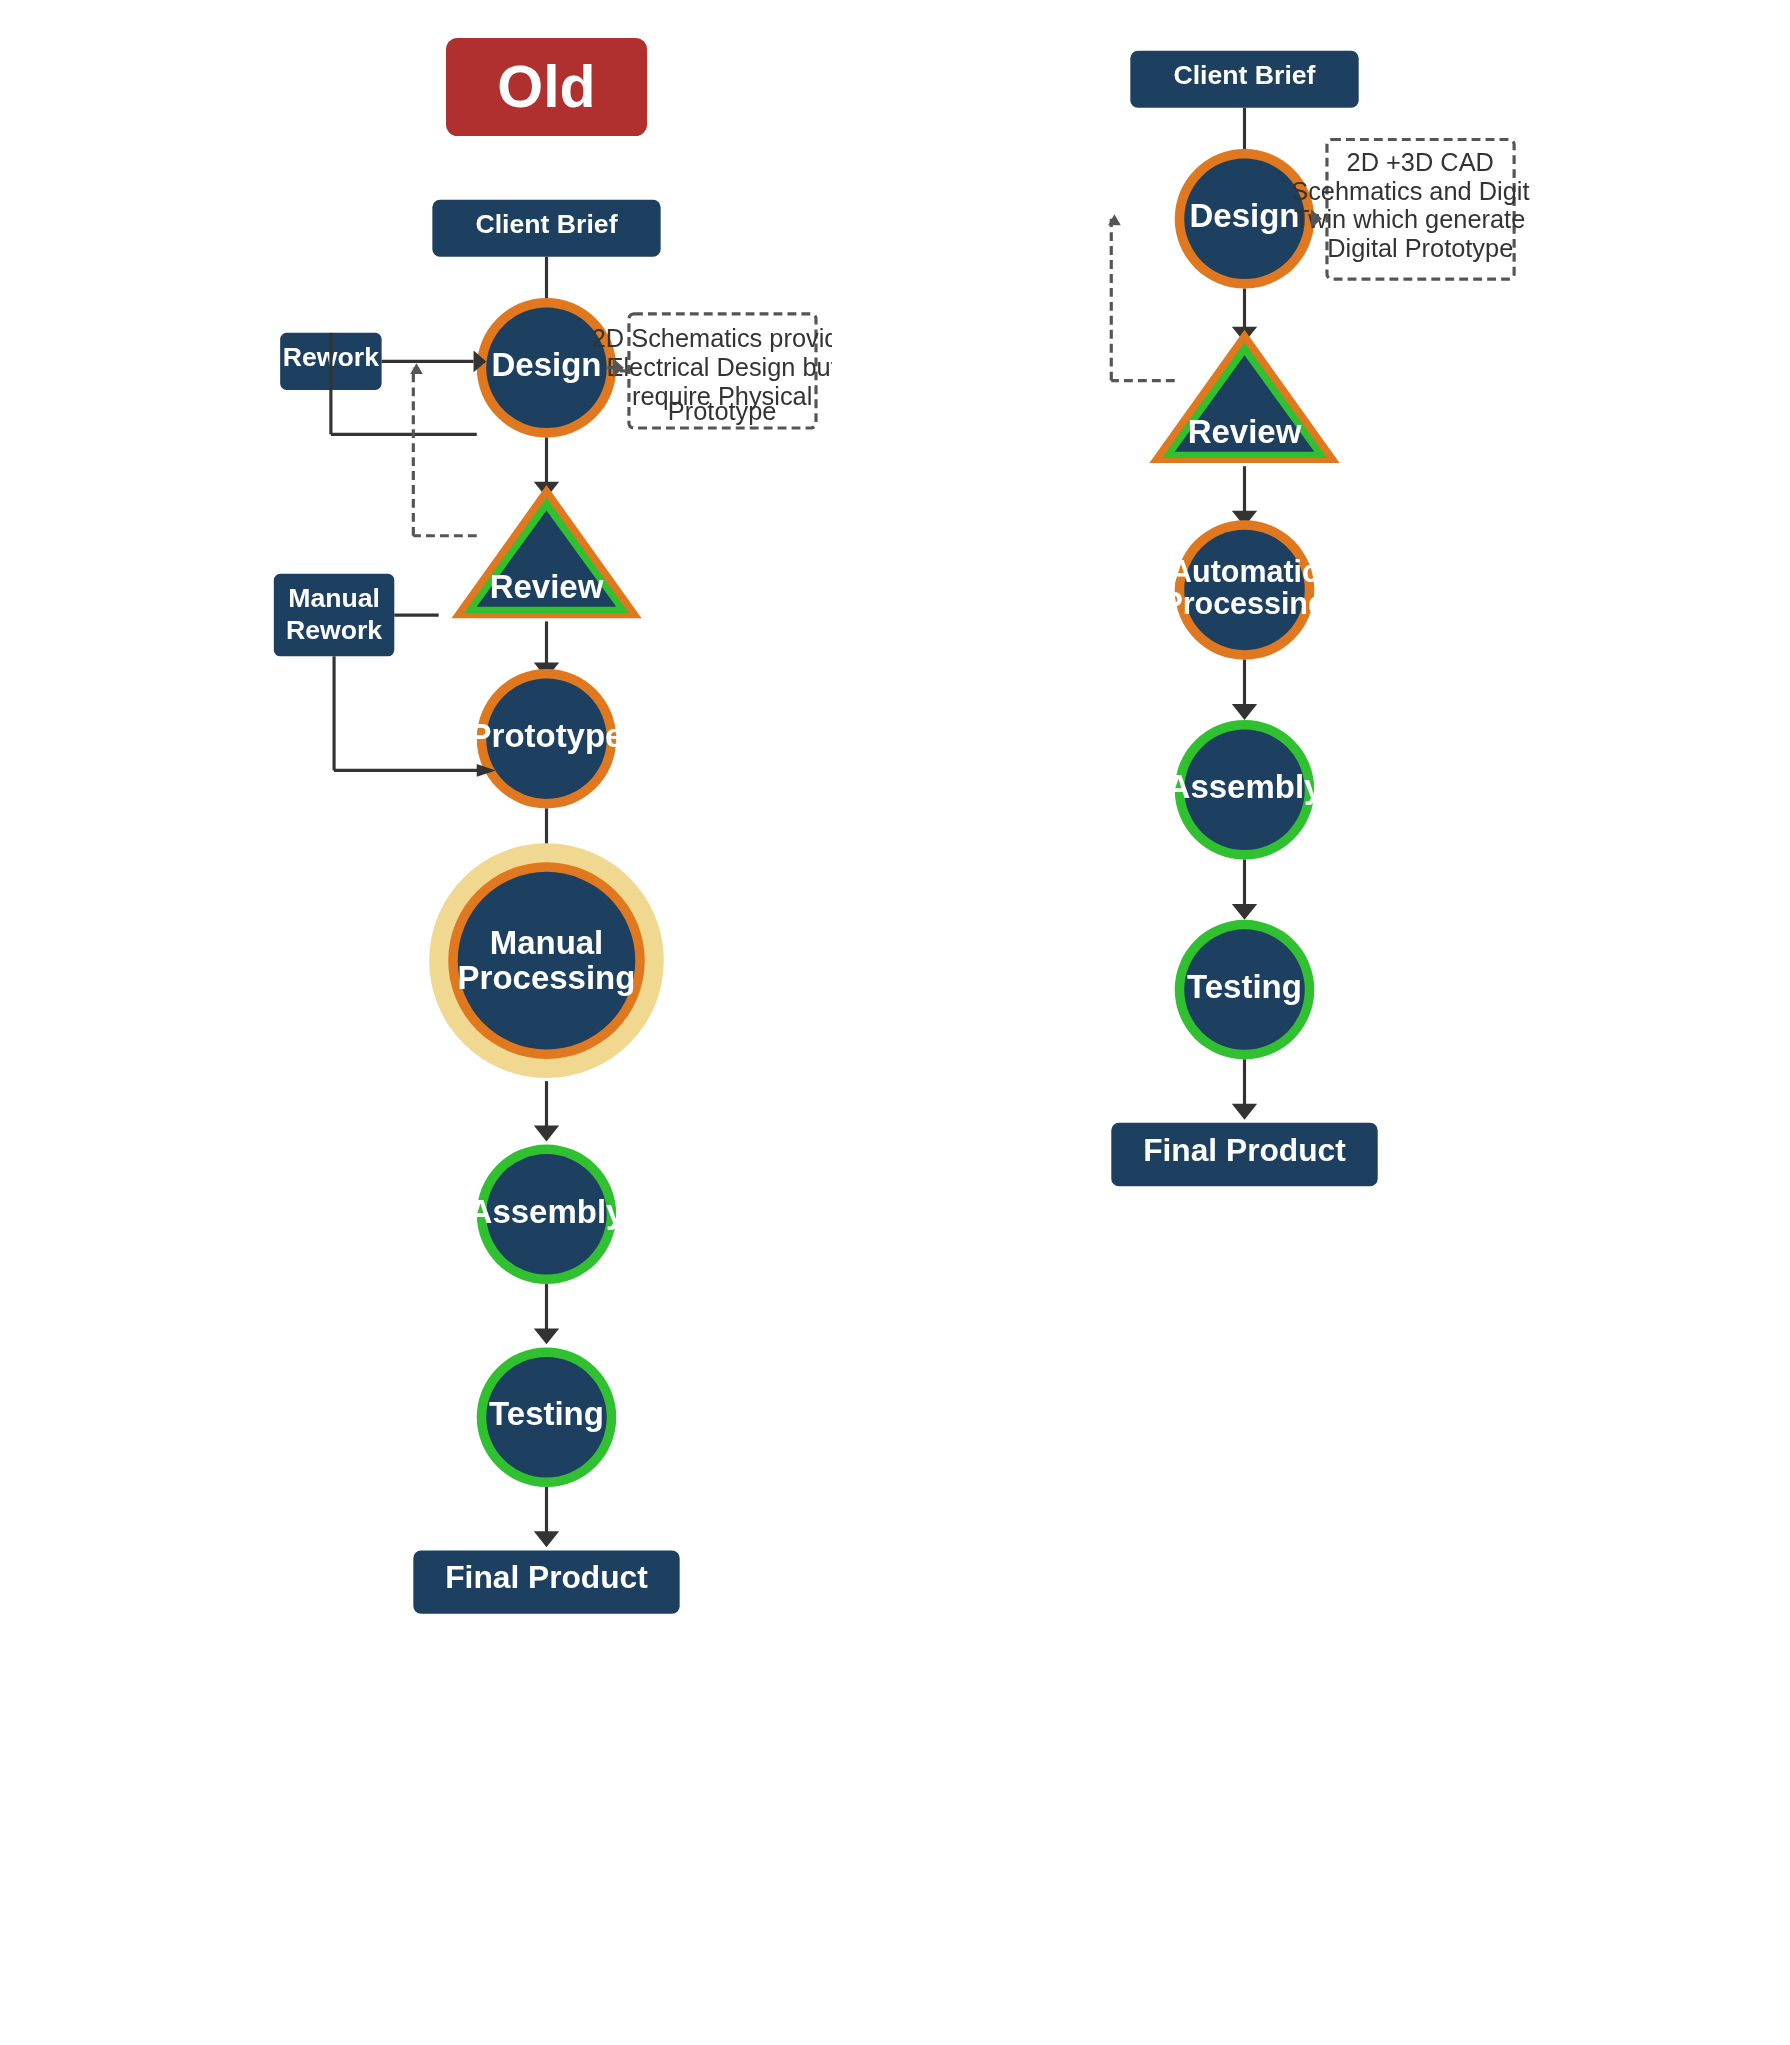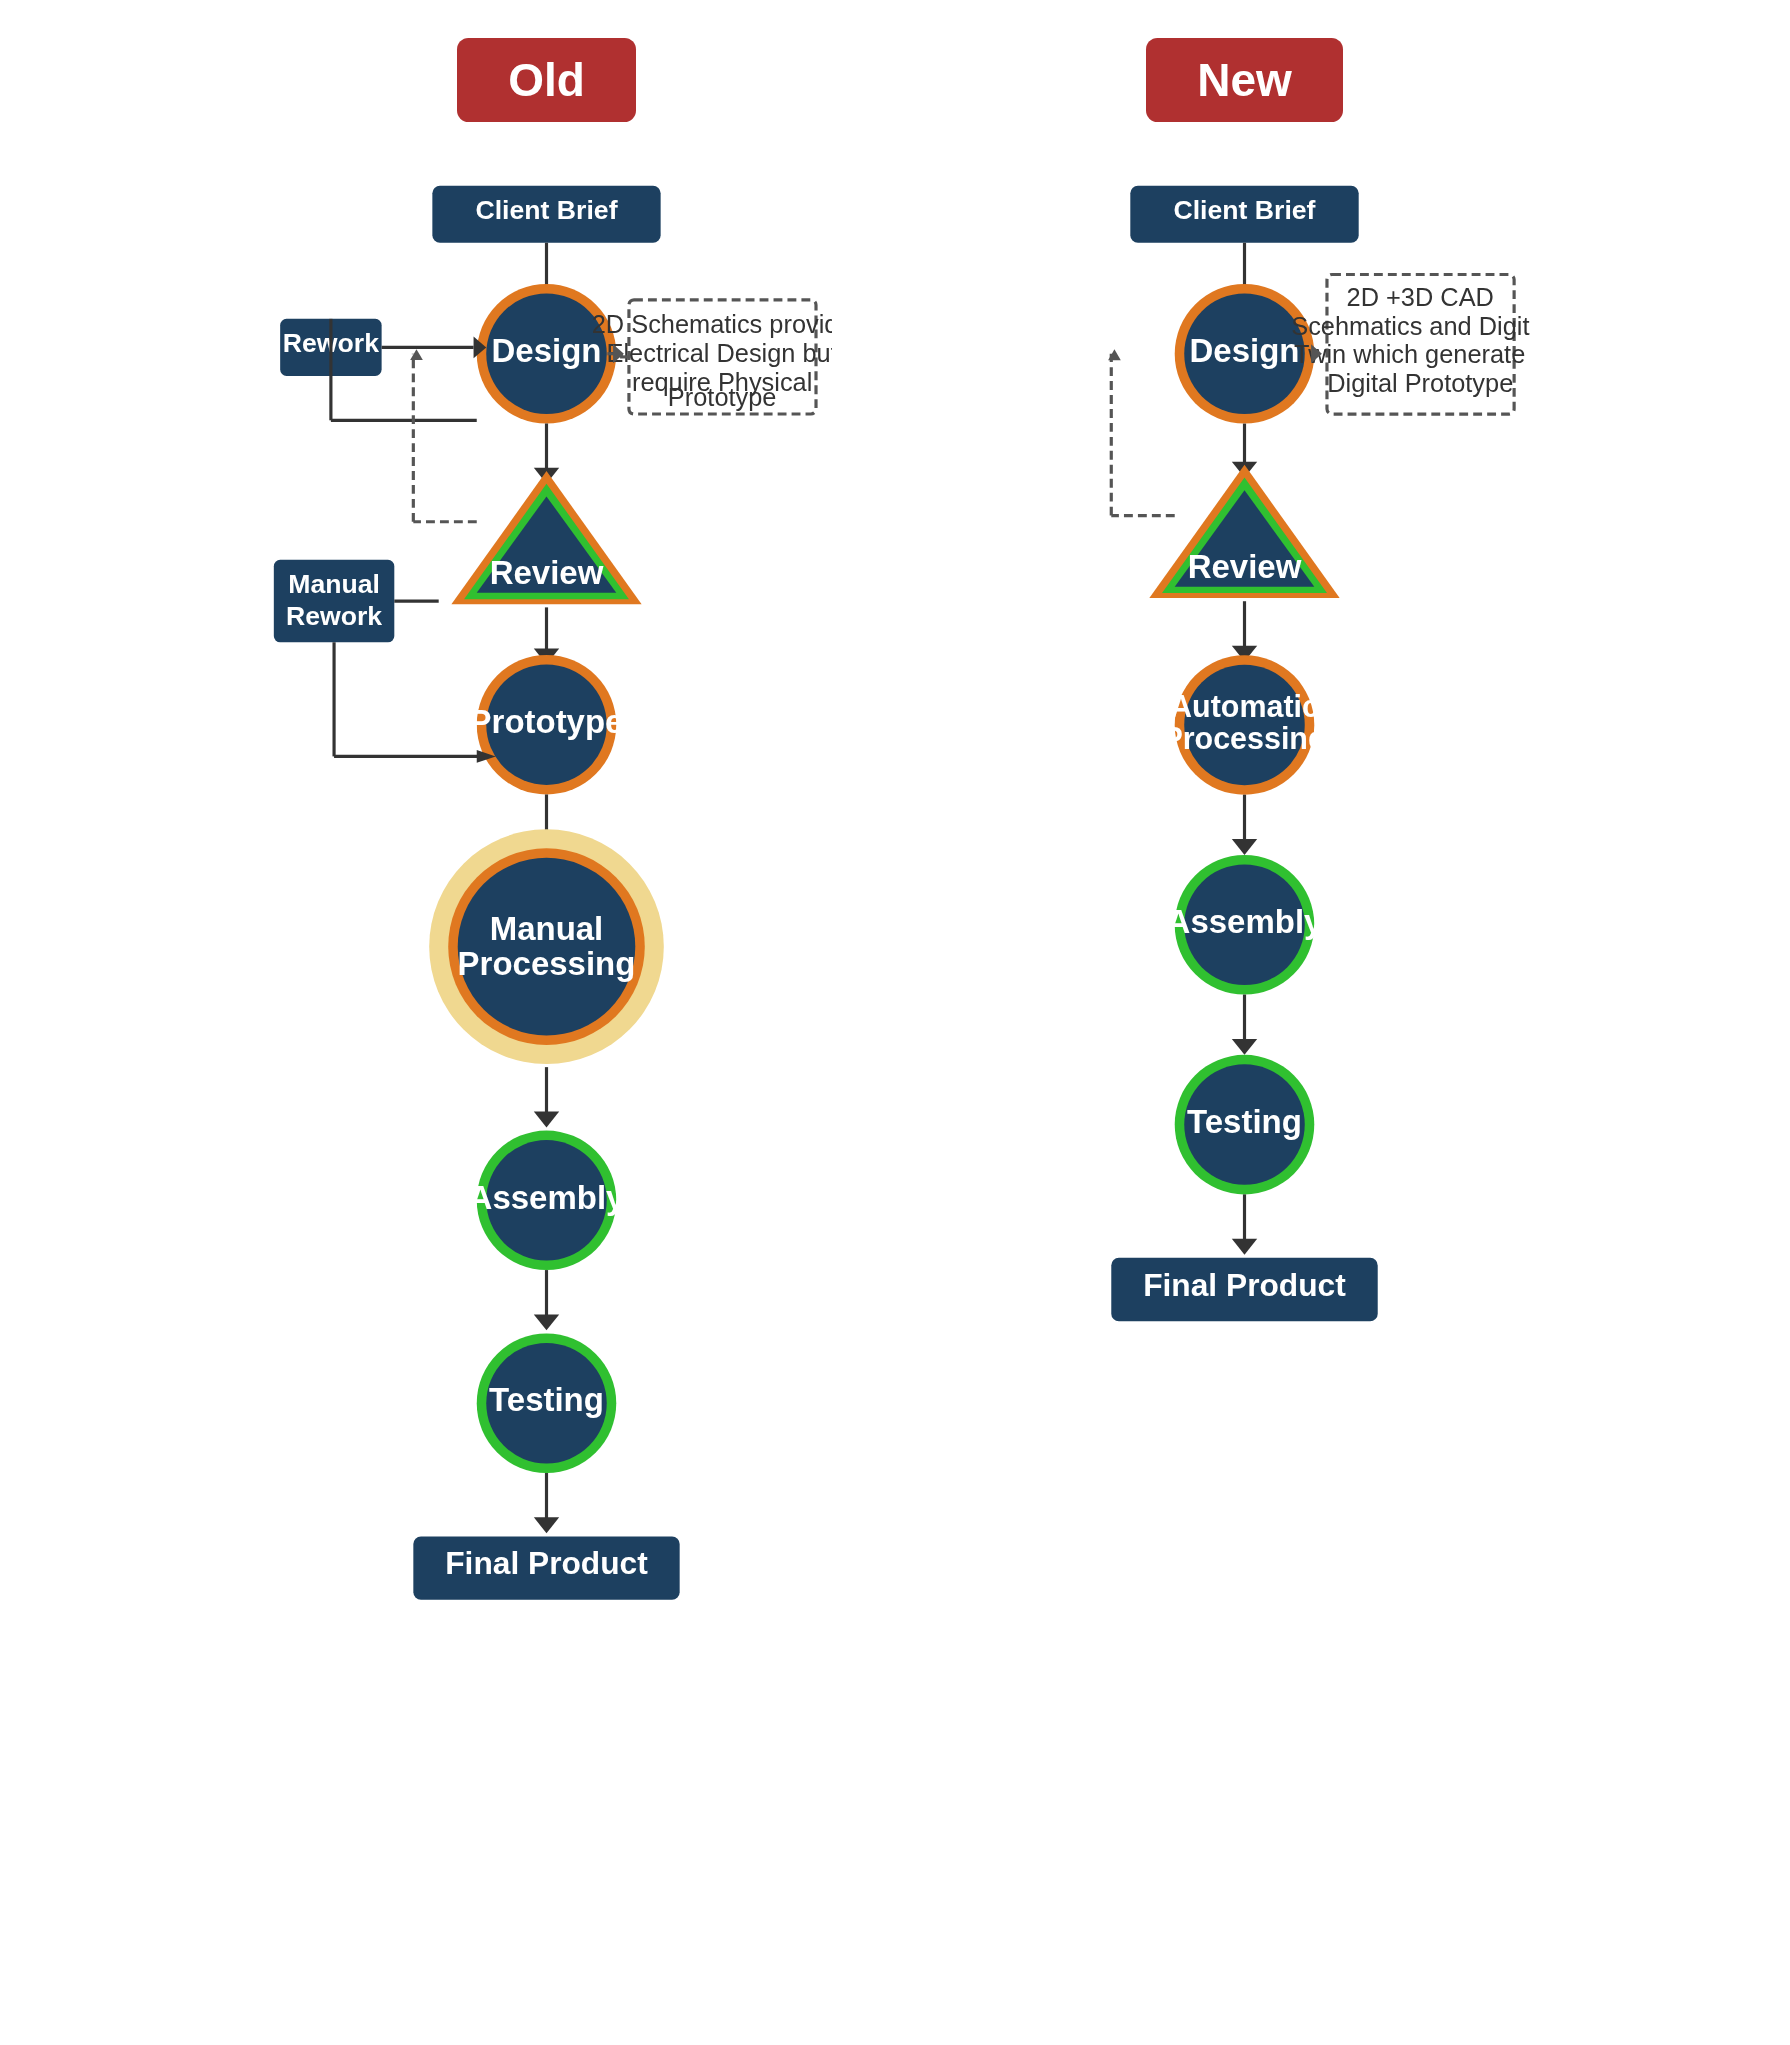--- a/index.html
+++ b/index.html
@@ -32,21 +32,21 @@
 
     
     .title-badge {
       background: #b03030;
       border-radius: 11.4px;
       padding: 15px 51px;
       margin-bottom: 51px;
     }
     .title-badge span {
       color: #ffffff;
-      font-size: 46px;
+      font-size: 59px;
       font-weight: bold;
     }
 
     svg text {
       font-family: Arial, sans-serif;
     }
   </style>
 </head>
 <body>
 
@@ -145,23 +145,20 @@
 
       <line x1="450" y1="2050" x2="450" y2="2130" stroke="#333" stroke-width="5"></line>
       <polygon points="430,2120 470,2120 450,2145" fill="#333"></polygon>
 
       <rect x="240" y="2150" width="420" height="100" rx="12" fill="#1d4060"></rect>
       <text x="450" y="2210" text-anchor="middle" font-size="50" fill="white" font-weight="bold">Final Product</text>
     </svg>
   </div>
 
   <div class="column">
-    <div class="title-badge">
-      <span>New</span>
-    </div>
 
     <svg width="571" height="1586" viewBox="0 0 900 2500">
 
       <rect x="270" y="20" width="360" height="90" rx="12" fill="#1d4060"></rect>
       <text x="450" y="73" text-anchor="middle" font-size="42" fill="white" font-weight="bold">Client Brief</text>
 
       <line x1="450" y1="110" x2="450" y2="195" stroke="#333" stroke-width="5"></line>
       <polygon points="430,185 470,185 450,205" fill="#333"></polygon>
 
       <circle cx="450" cy="285" r="110" fill="#e07820"></circle>

